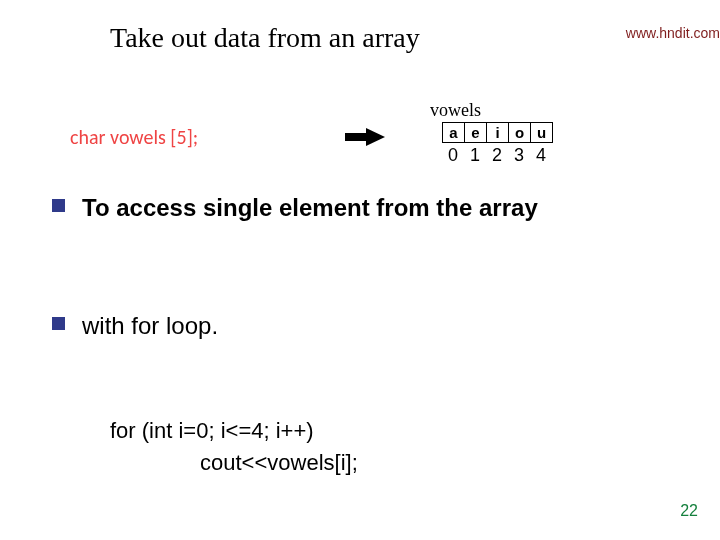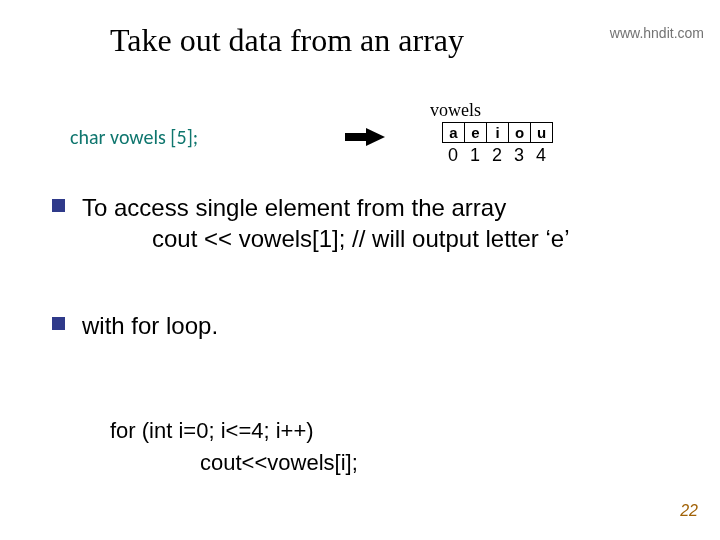--- a/index.html
+++ b/index.html
@@ -8,39 +8,39 @@
     height: 540px;
     background: #fff;
     font-family: "Times New Roman", Times, serif;
     position: relative;
     overflow: hidden;
   }
   .title {
     position: absolute;
     top: 22px;
     left: 110px;
-    font-size: 32px;
+    font-size: 28px;
     font-weight: normal;
     color: #000;
   }
   .url {
     position: absolute;
     top: 25px;
-    right: 16px;
+    right: 0;
     font-family: Arial, sans-serif;
     font-size: 14px;
-    color: #737373;
+    color: #7f1d1d;
   }
   .decl {
     position: absolute;
     top: 125px;
     left: 70px;
     font-family: "Calibri", "Segoe UI", sans-serif;
     font-size: 20px;
-    color: #0f766e;
+    color: #ef4444;
   }
   .arrow {
     position: absolute;
     top: 128px;
     left: 345px;
   }
   .vowels-label {
     position: absolute;
     top: 100px;
     left: 430px;
@@ -73,21 +73,21 @@
   }
   .array-indices span {
     display: inline-block;
     width: 22px;
     text-align: center;
   }
   .bullet-block {
     position: absolute;
     left: 52px;
   }
-  .bullet-block.b1 { top: 192px; }
+  .bullet-block.b1 { top: 192px; font-weight: bold; }
   .bullet-block.b2 { top: 310px; }
   .bullet-sq {
     position: absolute;
     left: 0;
     top: 7px;
     width: 13px;
     height: 13px;
     background: #2f3a8a;
   }
   .bullet-text {
@@ -109,22 +109,21 @@
     font-size: 22px;
     line-height: 1.45;
   }
   .for-code .line2 { margin-left: 90px; }
   .pagenum {
     position: absolute;
     bottom: 20px;
     right: 22px;
     font-family: Arial, sans-serif;
     font-size: 16px;
-    color: #a16207;
-    font-style: italic;
+    color: #15803d;
   }
 </style>
 </head>
 <body>
 
 <div class="title">Take out data from an array</div>
 <div class="url">www.hndit.com</div>
 
 <div class="decl">char  vowels [5];</div>
 
@@ -149,21 +148,20 @@
 </tbody>
   </table>
 <div class="array-indices">
   <span>0</span><span>1</span><span>2</span><span>3</span><span>4</span>
 </div>
 
 <div class="bullet-block b1">
   <div class="bullet-sq"></div>
   <div class="bullet-text">
     <div>To access single element from the array</div>
-    <div class="indent-line">cout &lt;&lt; vowels[1];   // will output letter ‘e’</div>
   </div>
 </div>
 
 <div class="bullet-block b2">
   <div class="bullet-sq"></div>
   <div class="bullet-text">
     <div>with for loop.</div>
   </div>
 </div>
 

